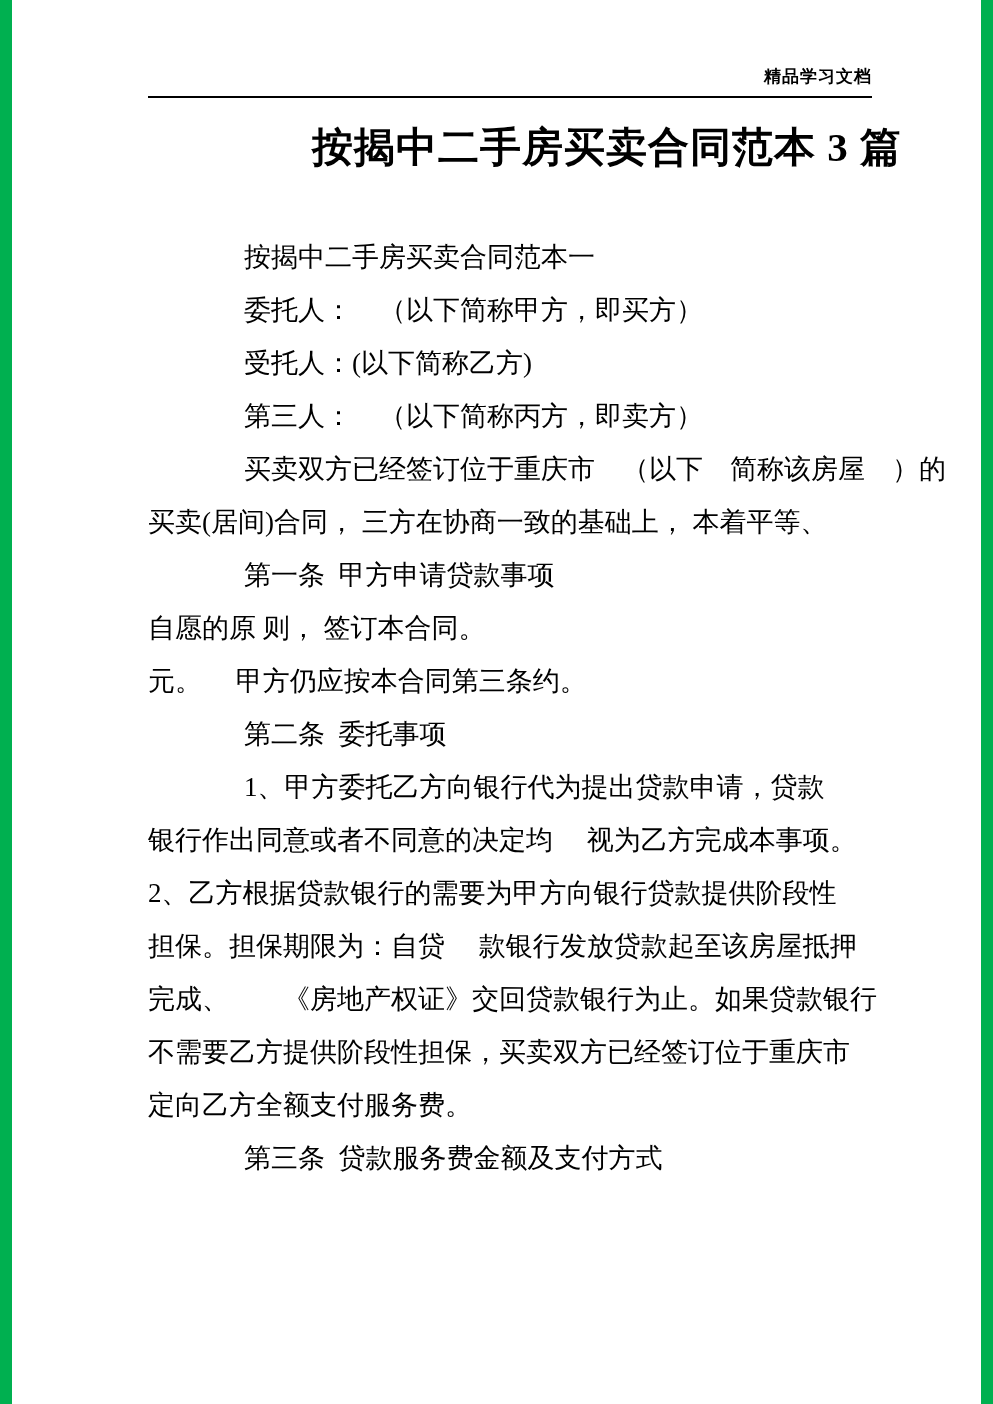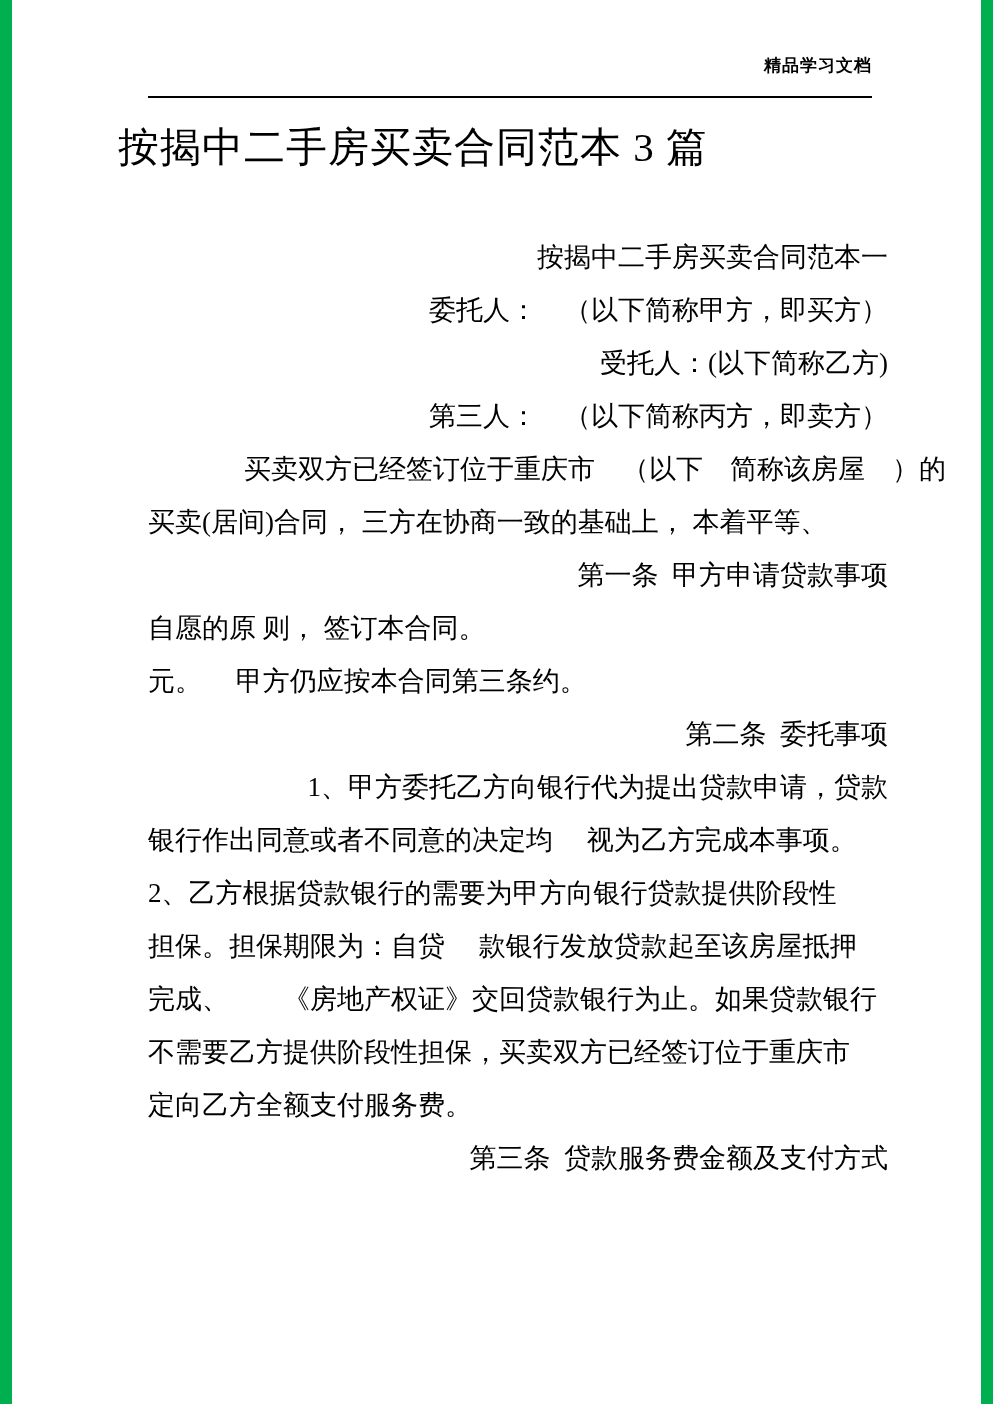--- a/index.html
+++ b/index.html
@@ -16,63 +16,63 @@
     position: absolute;
     top: 0;
     bottom: 0;
     width: 12px;
   }
   .edge-bar.left  { left: 0; }
   .edge-bar.right { right: 0; }
 
   .header-watermark {
     position: absolute;
-    top: 52px;
+    top: 62px;
     left: 148px;
     width: 724px;
     text-align: right;
-    font-family: Liberation Mono, monospace;
+    font-family: Liberation Sans, sans-serif;
     font-weight: bold;
     font-size: 17px;
     line-height: 30px;
     letter-spacing: 1px;
   }
   .header-rule {
     position: absolute;
     top: 96px;
     left: 148px;
     width: 724px;
     height: 0;
     border-top: 2px solid #000000;
   }
   .doc-title {
     position: absolute;
     top: 112px;
     left: 118px;
     width: 784px;
-    text-align: left;
-    font-weight: normal;
+    text-align: right;
+    font-weight: bold;
     font-size: 41px;
     line-height: 70px;
     letter-spacing: 1px;
     white-space: pre;
   }
   .body-lines {
     position: absolute;
     top: 231px;
     left: 148px;
     width: 740px;
   }
   .text-line {
     height: 53px;
     line-height: 53px;
     font-size: 27px;
     white-space: pre;
   }
-  .text-line.ind { padding-left: 96px; text-align: right; }
+  .text-line.ind { padding-left: 96px; }
 </style>
 </head>
 <body>
 
 <div class="edge-bar left" style="background: rgb(0, 176, 80);"></div>
 <div class="edge-bar right" style="background: rgb(0, 176, 80);"></div>
 
 <div class="header-watermark">精品学习文档</div>
 
 <div class="header-rule"></div>

